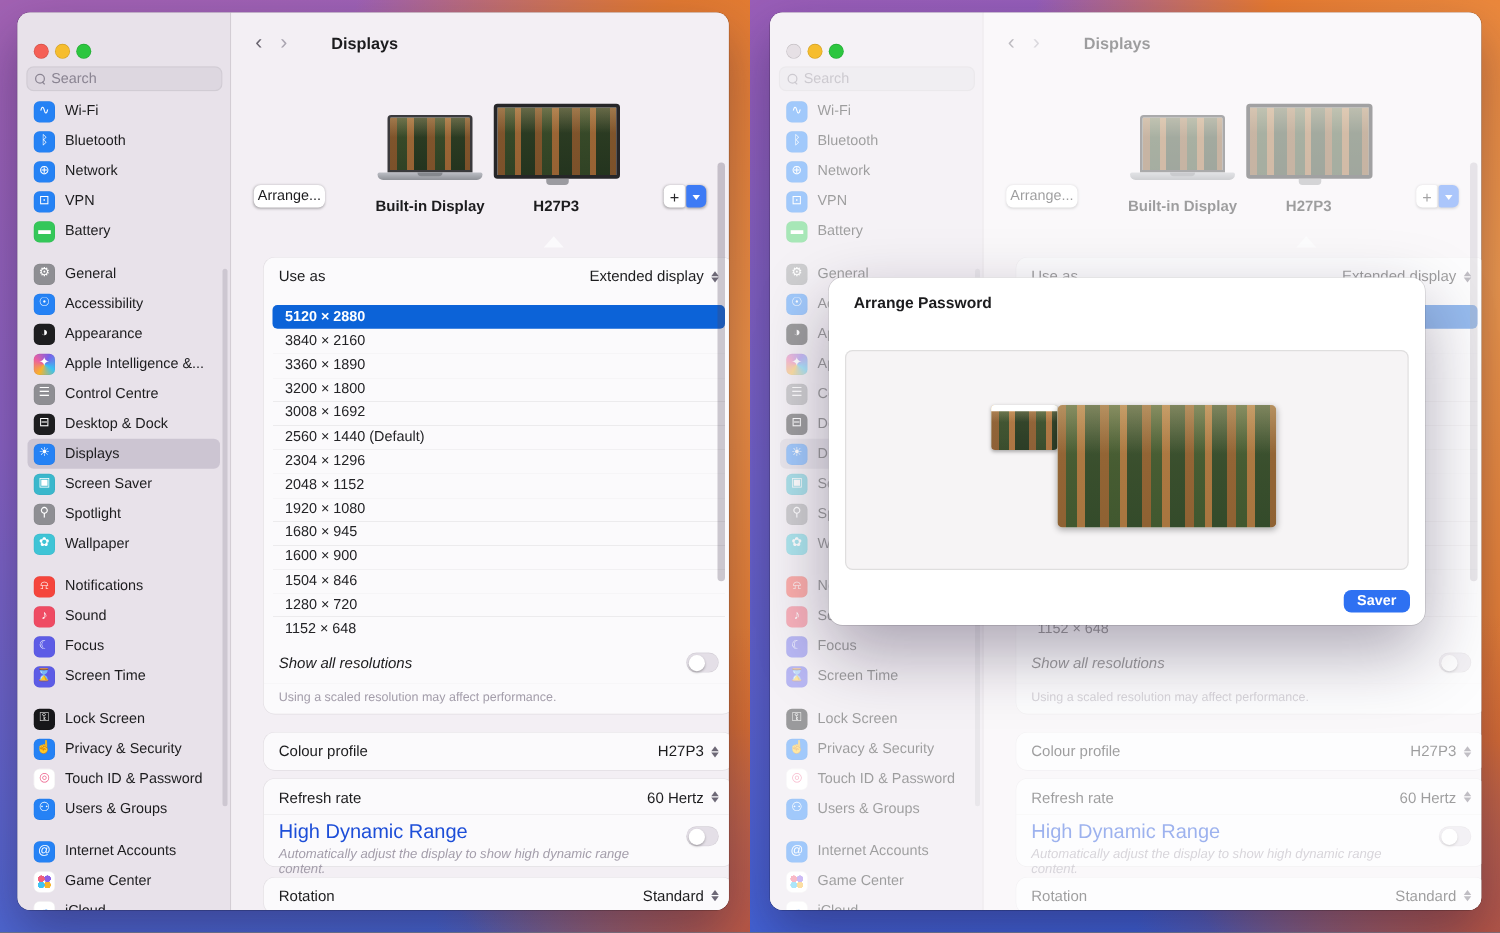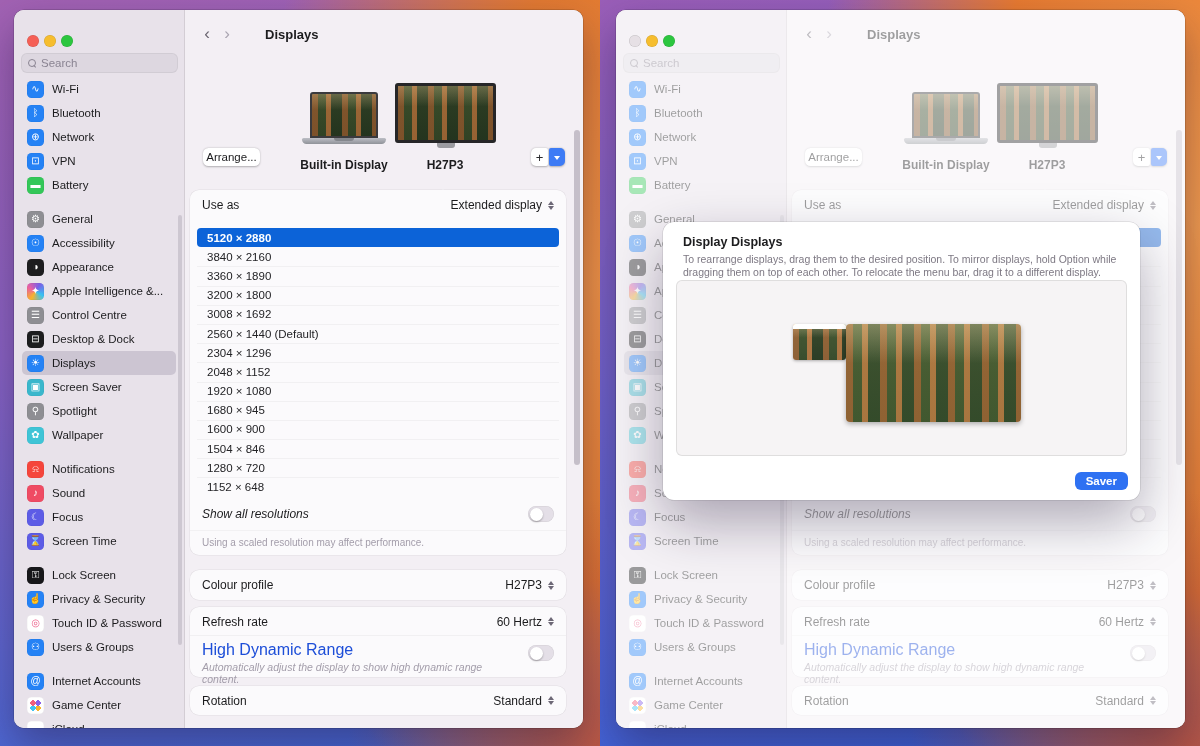--- a/index.html
+++ b/index.html
@@ -95,22 +95,22 @@
   .addgroup { position:absolute; left:346px; top:138px; display:flex; gap:1px; }
   .add-btn { width:17px; height:18px; background:#fff; border-radius:5px 2px 2px 5px;
     box-shadow:0 .5px 2px rgba(0,0,0,.28); font-size:13px; color:#2a2a2d; display:flex; align-items:center; justify-content:center; }
   .add-chev { width:16px; height:18px; background:#3d7bf5; border-radius:2px 5px 5px 2px;
     box-shadow:0 .5px 2px rgba(0,0,0,.28); display:flex; align-items:center; justify-content:center; }
   .add-chev i { border:3.5px solid transparent; border-top:4.5px solid #fff; margin-top:4px; }
 
   .notch { position:absolute; left:250px; top:171px; width:0; height:0;
     border:8px solid transparent; border-bottom:9px solid #fbfafc; }
 
-  .card { position:absolute; left:5px; width:376px; background:#fbfafc; border-radius:9px;
-    box-shadow:0 0 0 .5px rgba(0,0,0,.07); }
+  .card { position:absolute; left:26px; width:376px; background:#fbfafc; border-radius:9px;
+    box-shadow:0 0 0 .5px rgba(0,0,0,.07);margin-top:16px; }
   .card1 { top:180px; height:365px; }
   .card2 { top:560px; height:30px; }
   .card3 { top:597px; height:70px; }
   .card4 { top:676px; height:29px; }
 
   .row { display:flex; align-items:center; justify-content:space-between; padding:0 12px; }
   .row .lbl { font-size:12px; color:#1c1c1e; }
   .row .val { display:flex; align-items:center; font-size:12px; color:#1c1c1e; }
   .useas { height:30px; }
   .stepper { display:inline-flex; flex-direction:column; align-items:center; margin-left:6px; }
@@ -860,22 +860,21 @@
                 </span>
         </div>
       </div>
 
       <div class="main-scroll" data-name="main-scrollbar"></div>
     </div>
   </div>
 </div>
 
     <div class="dialog" data-name="arrange-displays-dialog">
-      <div class="dlg-title" data-name="dialog-title">Display Displays</div>
-      <div class="dlg-body" data-name="dialog-body-text">To rearrange displays, drag them to the desired position. To mirror displays, hold Option while dragging them on top of each other. To relocate the menu bar, drag it to a different display.</div>
+      <div class="dlg-title" data-name="dialog-title">Arrange Password</div>
       <div class="arrange-box" data-name="display-arrangement-area">
         <div class="arr-small forest" data-name="builtin-display-arrangement">
             <span class="menubar" data-name="menu-bar-strip"></span>
           </div>
         <div class="arr-large forest bright" data-name="external-display-arrangement"></div>
       </div>
       <button class="done-btn" data-name="done-button">Saver</button>
     </div>
   </div>
 </div>

